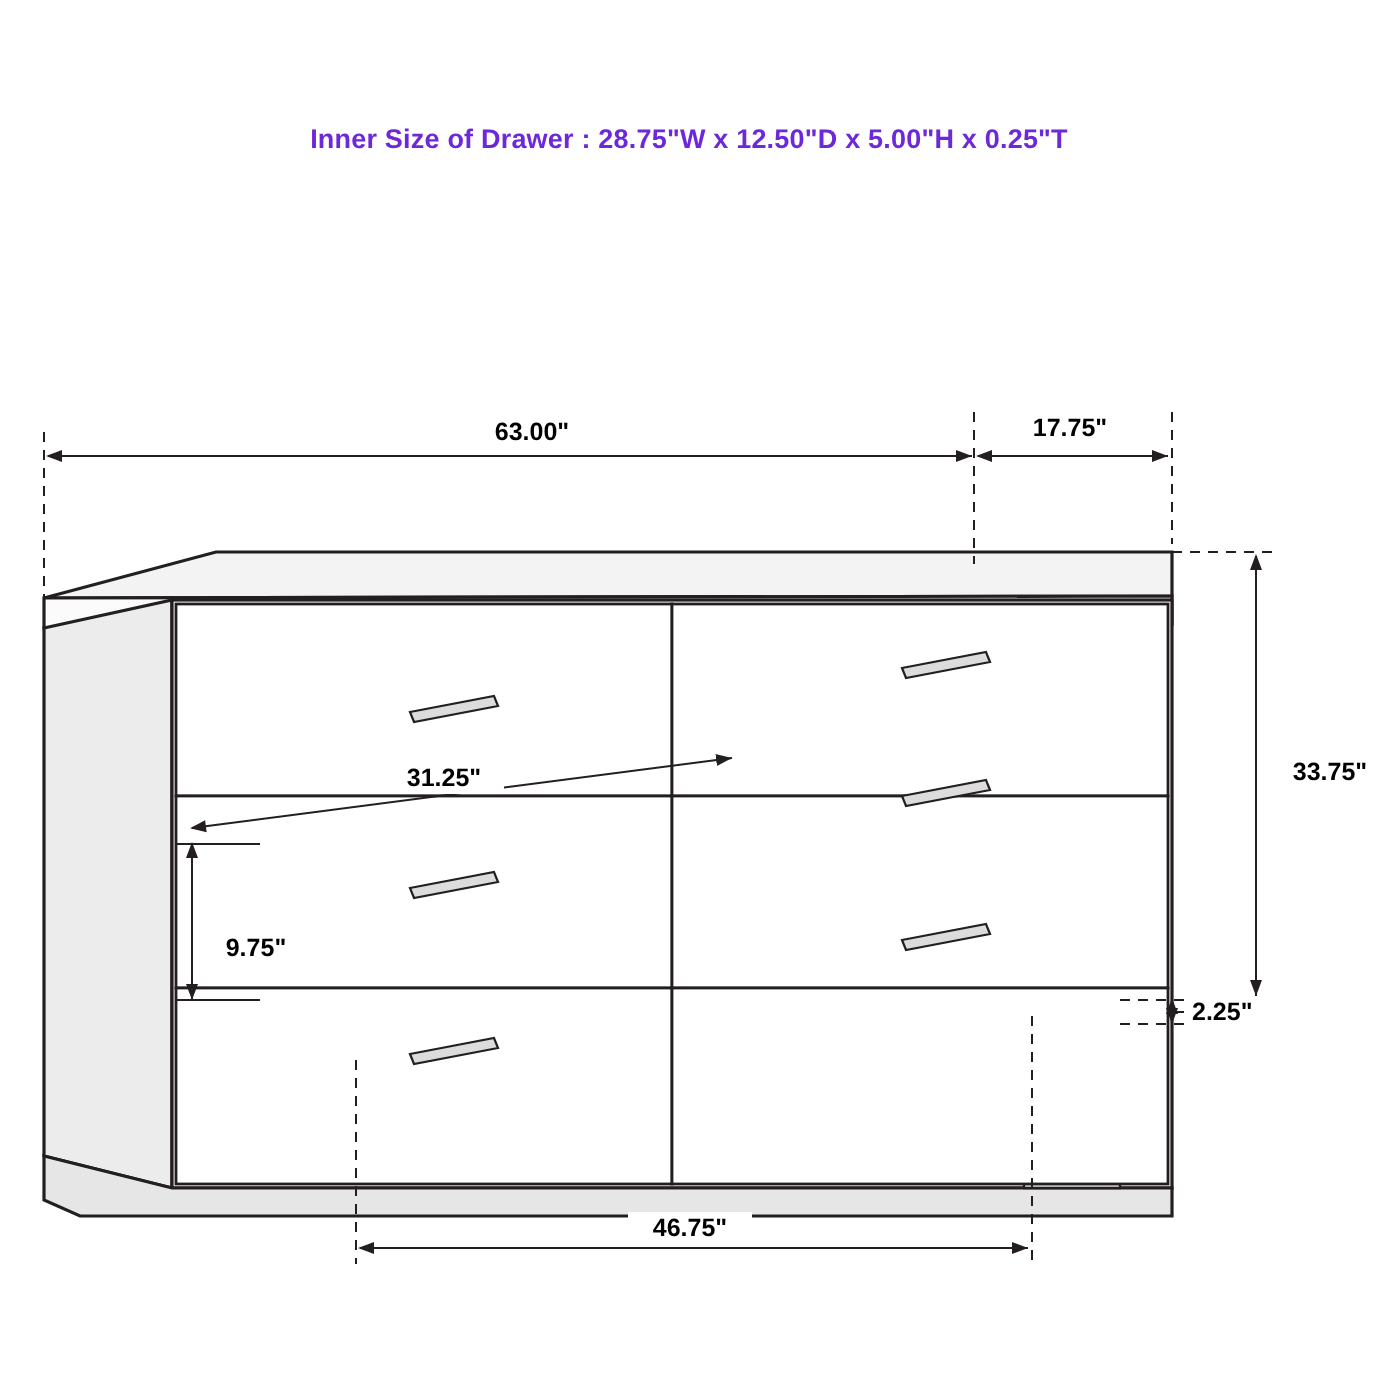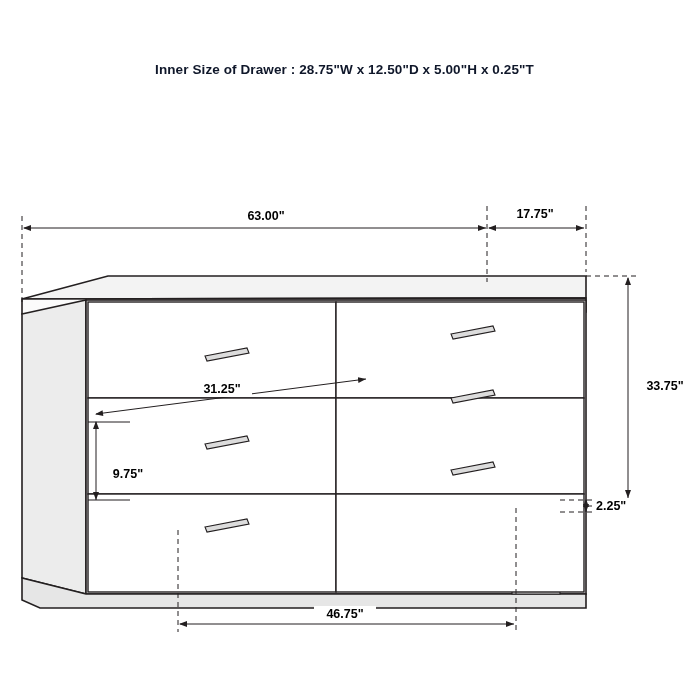--- a/index.html
+++ b/index.html
@@ -16,21 +16,21 @@
     overflow: hidden;
   }
   #title {
     position: absolute;
     top: 62px;
     left: 0;
     width: 689px;
     text-align: center;
     font-size: 13.5px;
     font-weight: bold;
-    color: #0f172a;
+    color: #6d28d9;
     letter-spacing: 0.1px;
   }
   svg {
     position: absolute;
     top: 0;
     left: 0;
   }
   .dim-label {
     font-family: "Liberation Sans", sans-serif;
     font-size: 12.5px;

